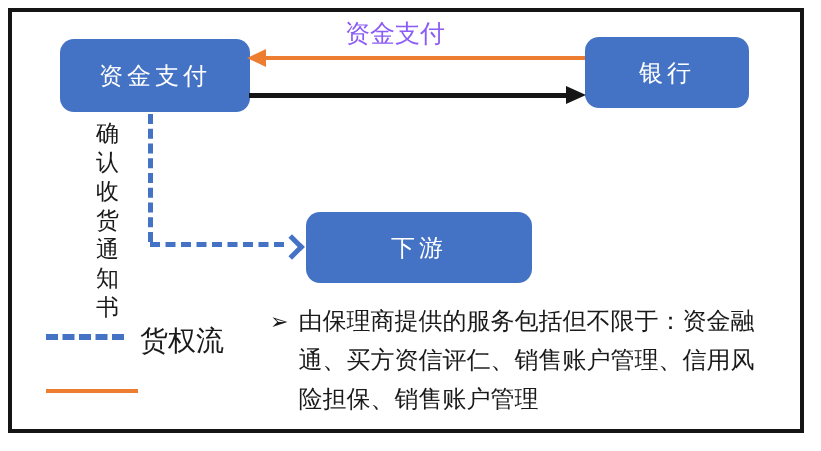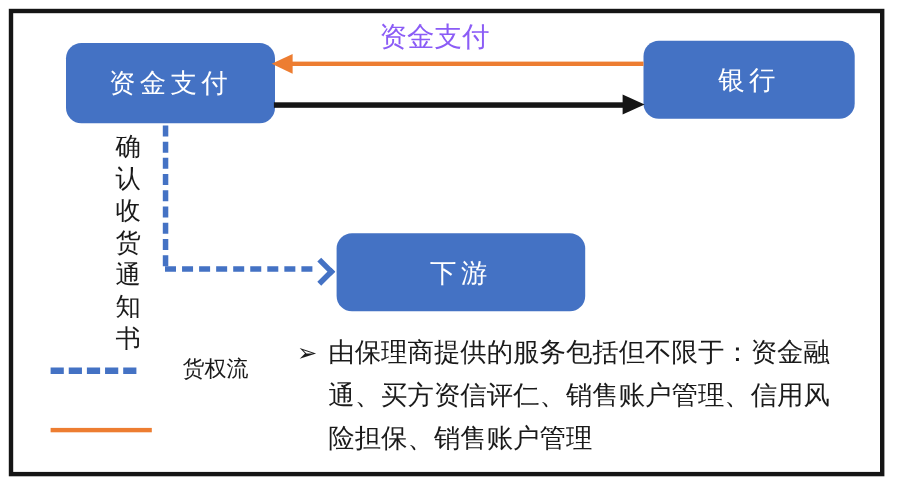--- a/index.html
+++ b/index.html
@@ -24,21 +24,21 @@
     background: #4472C4;
     border-radius: 14px;
     display: flex;
     align-items: center;
     justify-content: center;
     color: #ffffff;
     font-size: 24px;
     letter-spacing: 4px;
   }
   .node-financing { left: 60px; top: 39px;  width: 190px; height: 73px; }
-  .node-bank      { left: 585px; top: 37px; width: 192px; height: 71px; }
+  .node-bank      { left: 585px; top: 37px; width: 164px; height: 71px; }
   .node-downstream{ left: 306px; top: 212px; width: 226px; height: 71px; }
 
   .arrow-label {
     position: absolute;
     font-size: 25px;
     color: #8b5cf6;
     white-space: nowrap;
   }
   .label-fund-payment { left: 345px; top: 17px; }
   .label-factoring    { left: 305px; top: 111px; }
@@ -71,21 +71,21 @@
     border-bottom: 9.5px solid transparent;
     border-left: 20px solid #151515;
   }
 
   .vertical-label {
     position: absolute;
     left: 96px; top: 119px;
     width: 32px;
     font-size: 23px;
     line-height: 29px;
-    text-align: right;
+    text-align: left;
     word-break: break-all;
   }
 
   .dash-vert {
     position: absolute;
     left: 148px; top: 114px;
     height: 128px; width: 0;
     border-left: 5px dashed #4472C4;
   }
   .dash-horiz {
@@ -110,23 +110,22 @@
     border-top: 6px dashed #4472C4;
   }
   .legend-swatch-solid {
     position: absolute;
     left: 46px; top: 389px;
     width: 92px; height: 4px;
     background: #ED7D31;
   }
   .legend-label {
     position: absolute;
-    font-size: 20px;
+    font-size: 28px;
     white-space: nowrap;
-    margin-left: 26px;
   }
   .legend-label-goods { left: 140px; top: 322px; }
   .legend-label-funds { left: 140px; top: 376px; }
 
   .note {
     position: absolute;
     left: 270px; top: 302px;
     display: flex;
     align-items: flex-start;
   }

